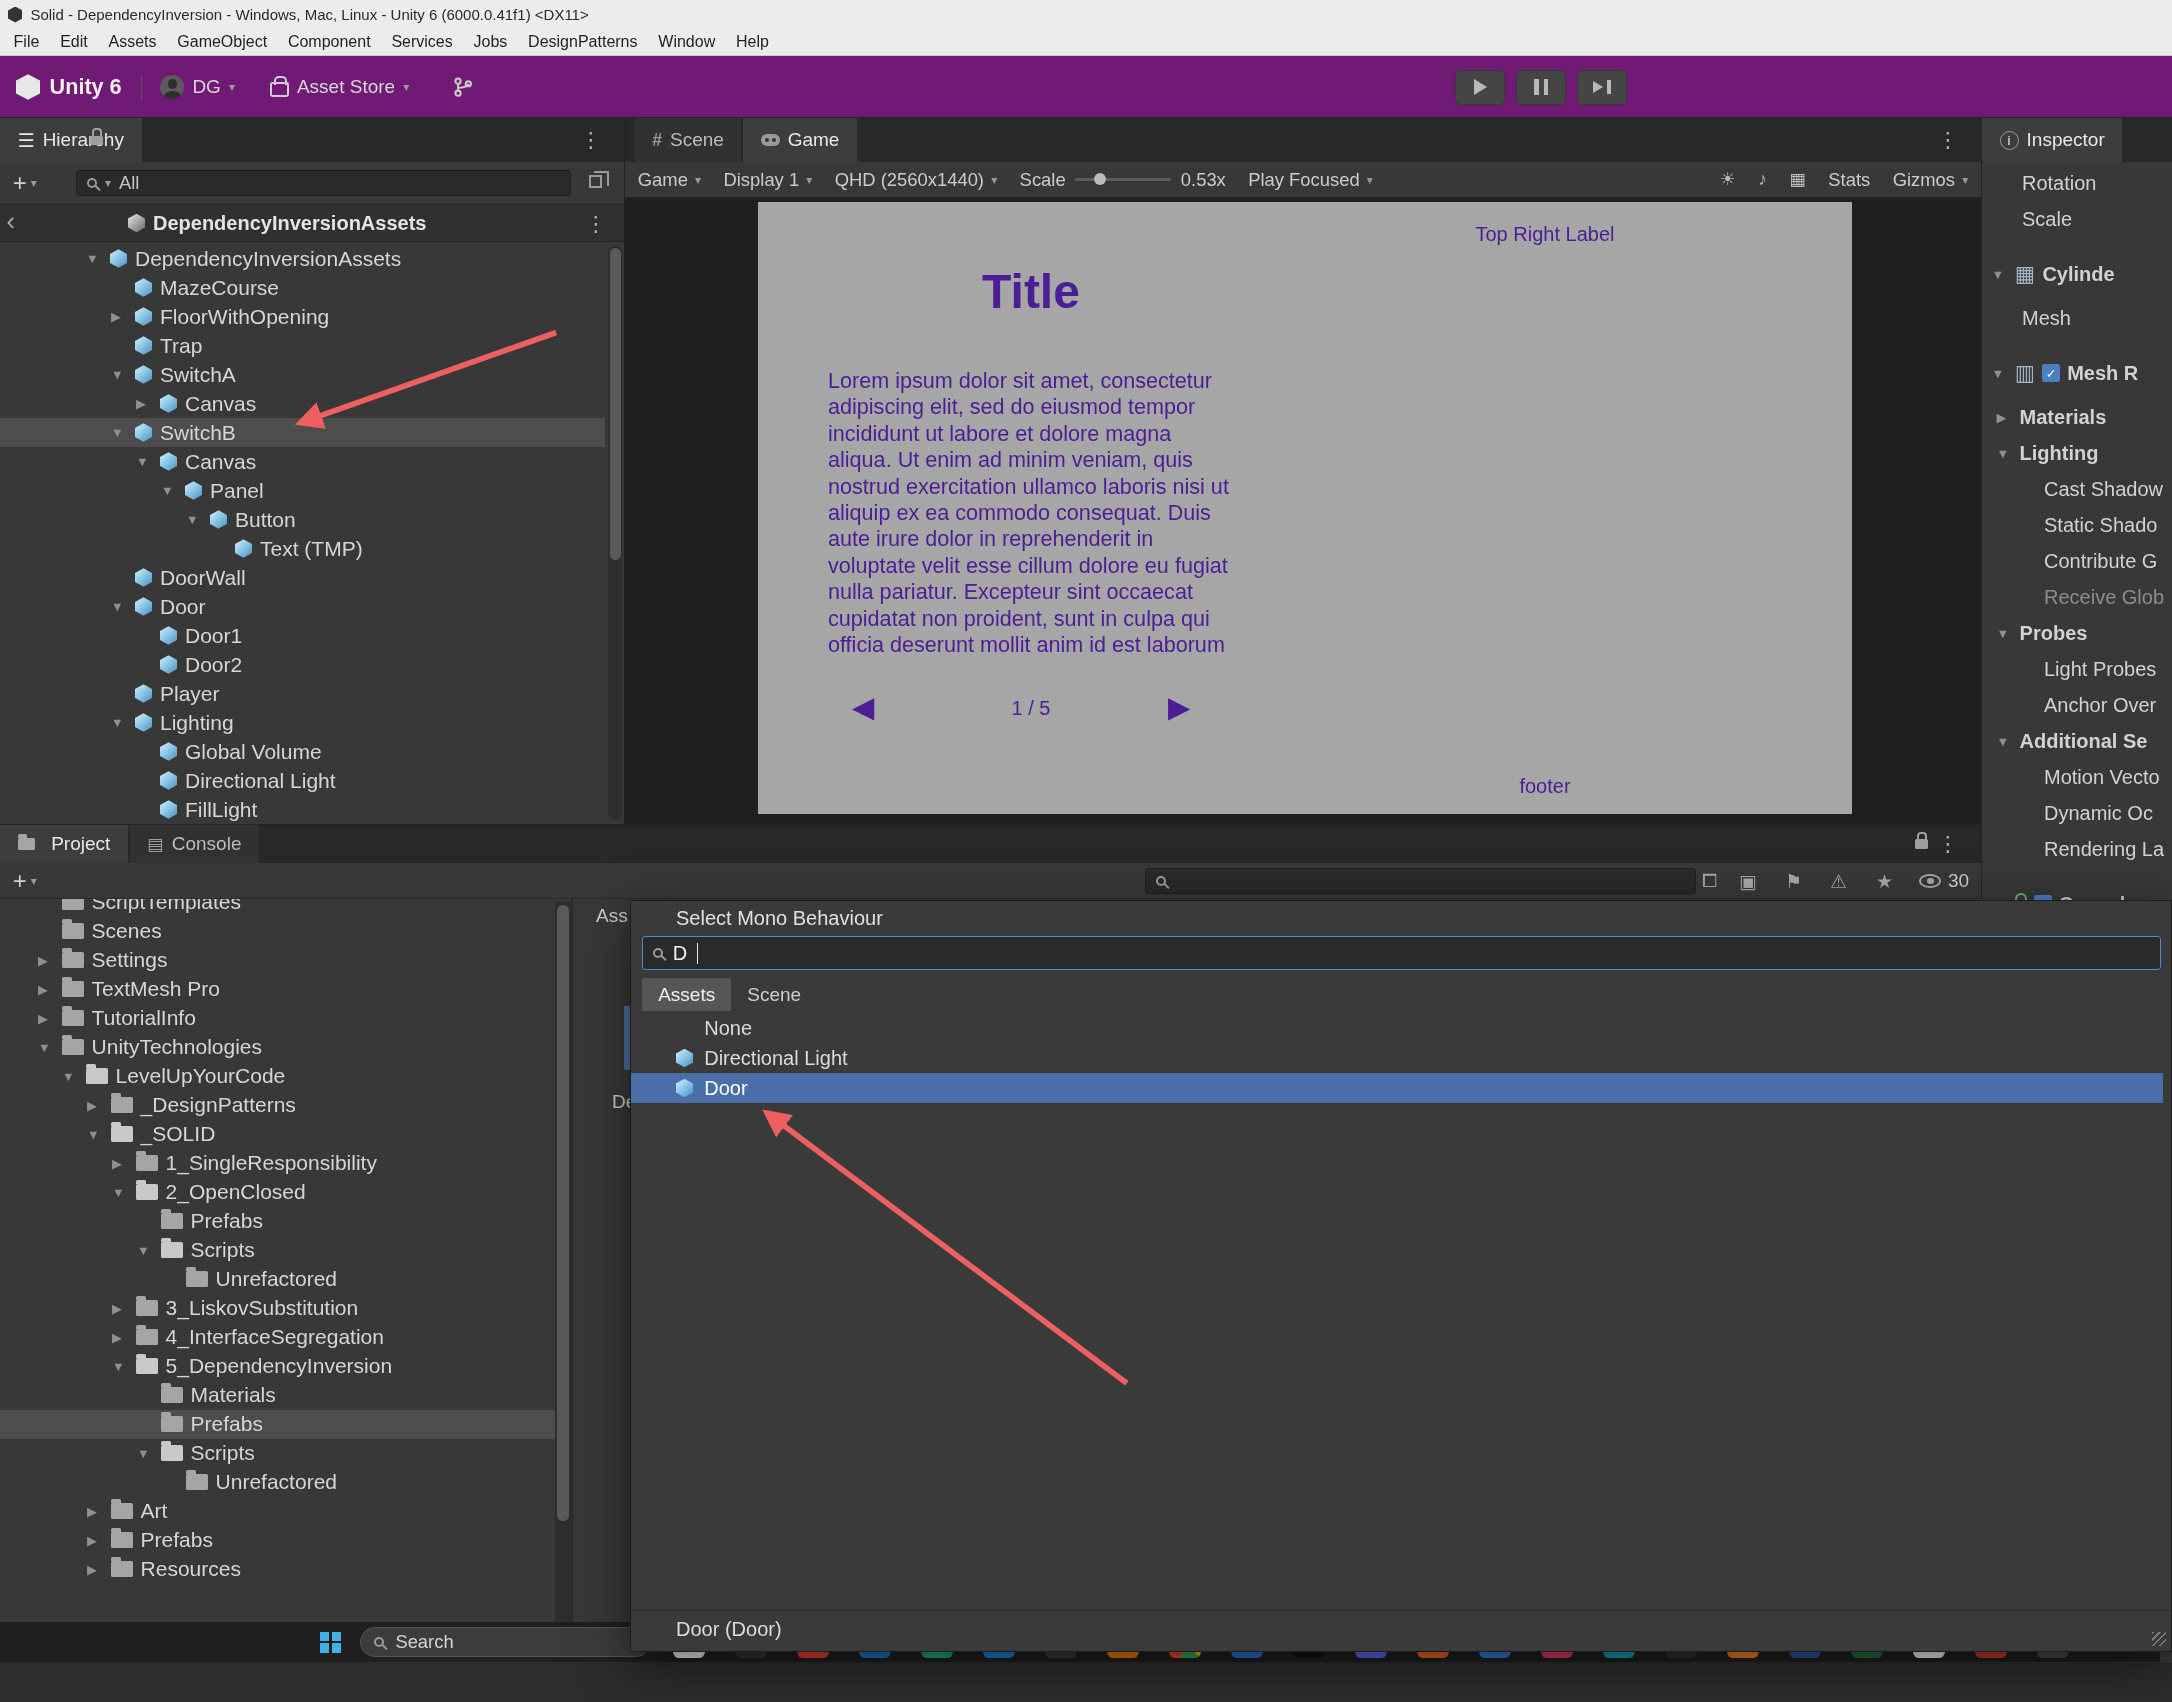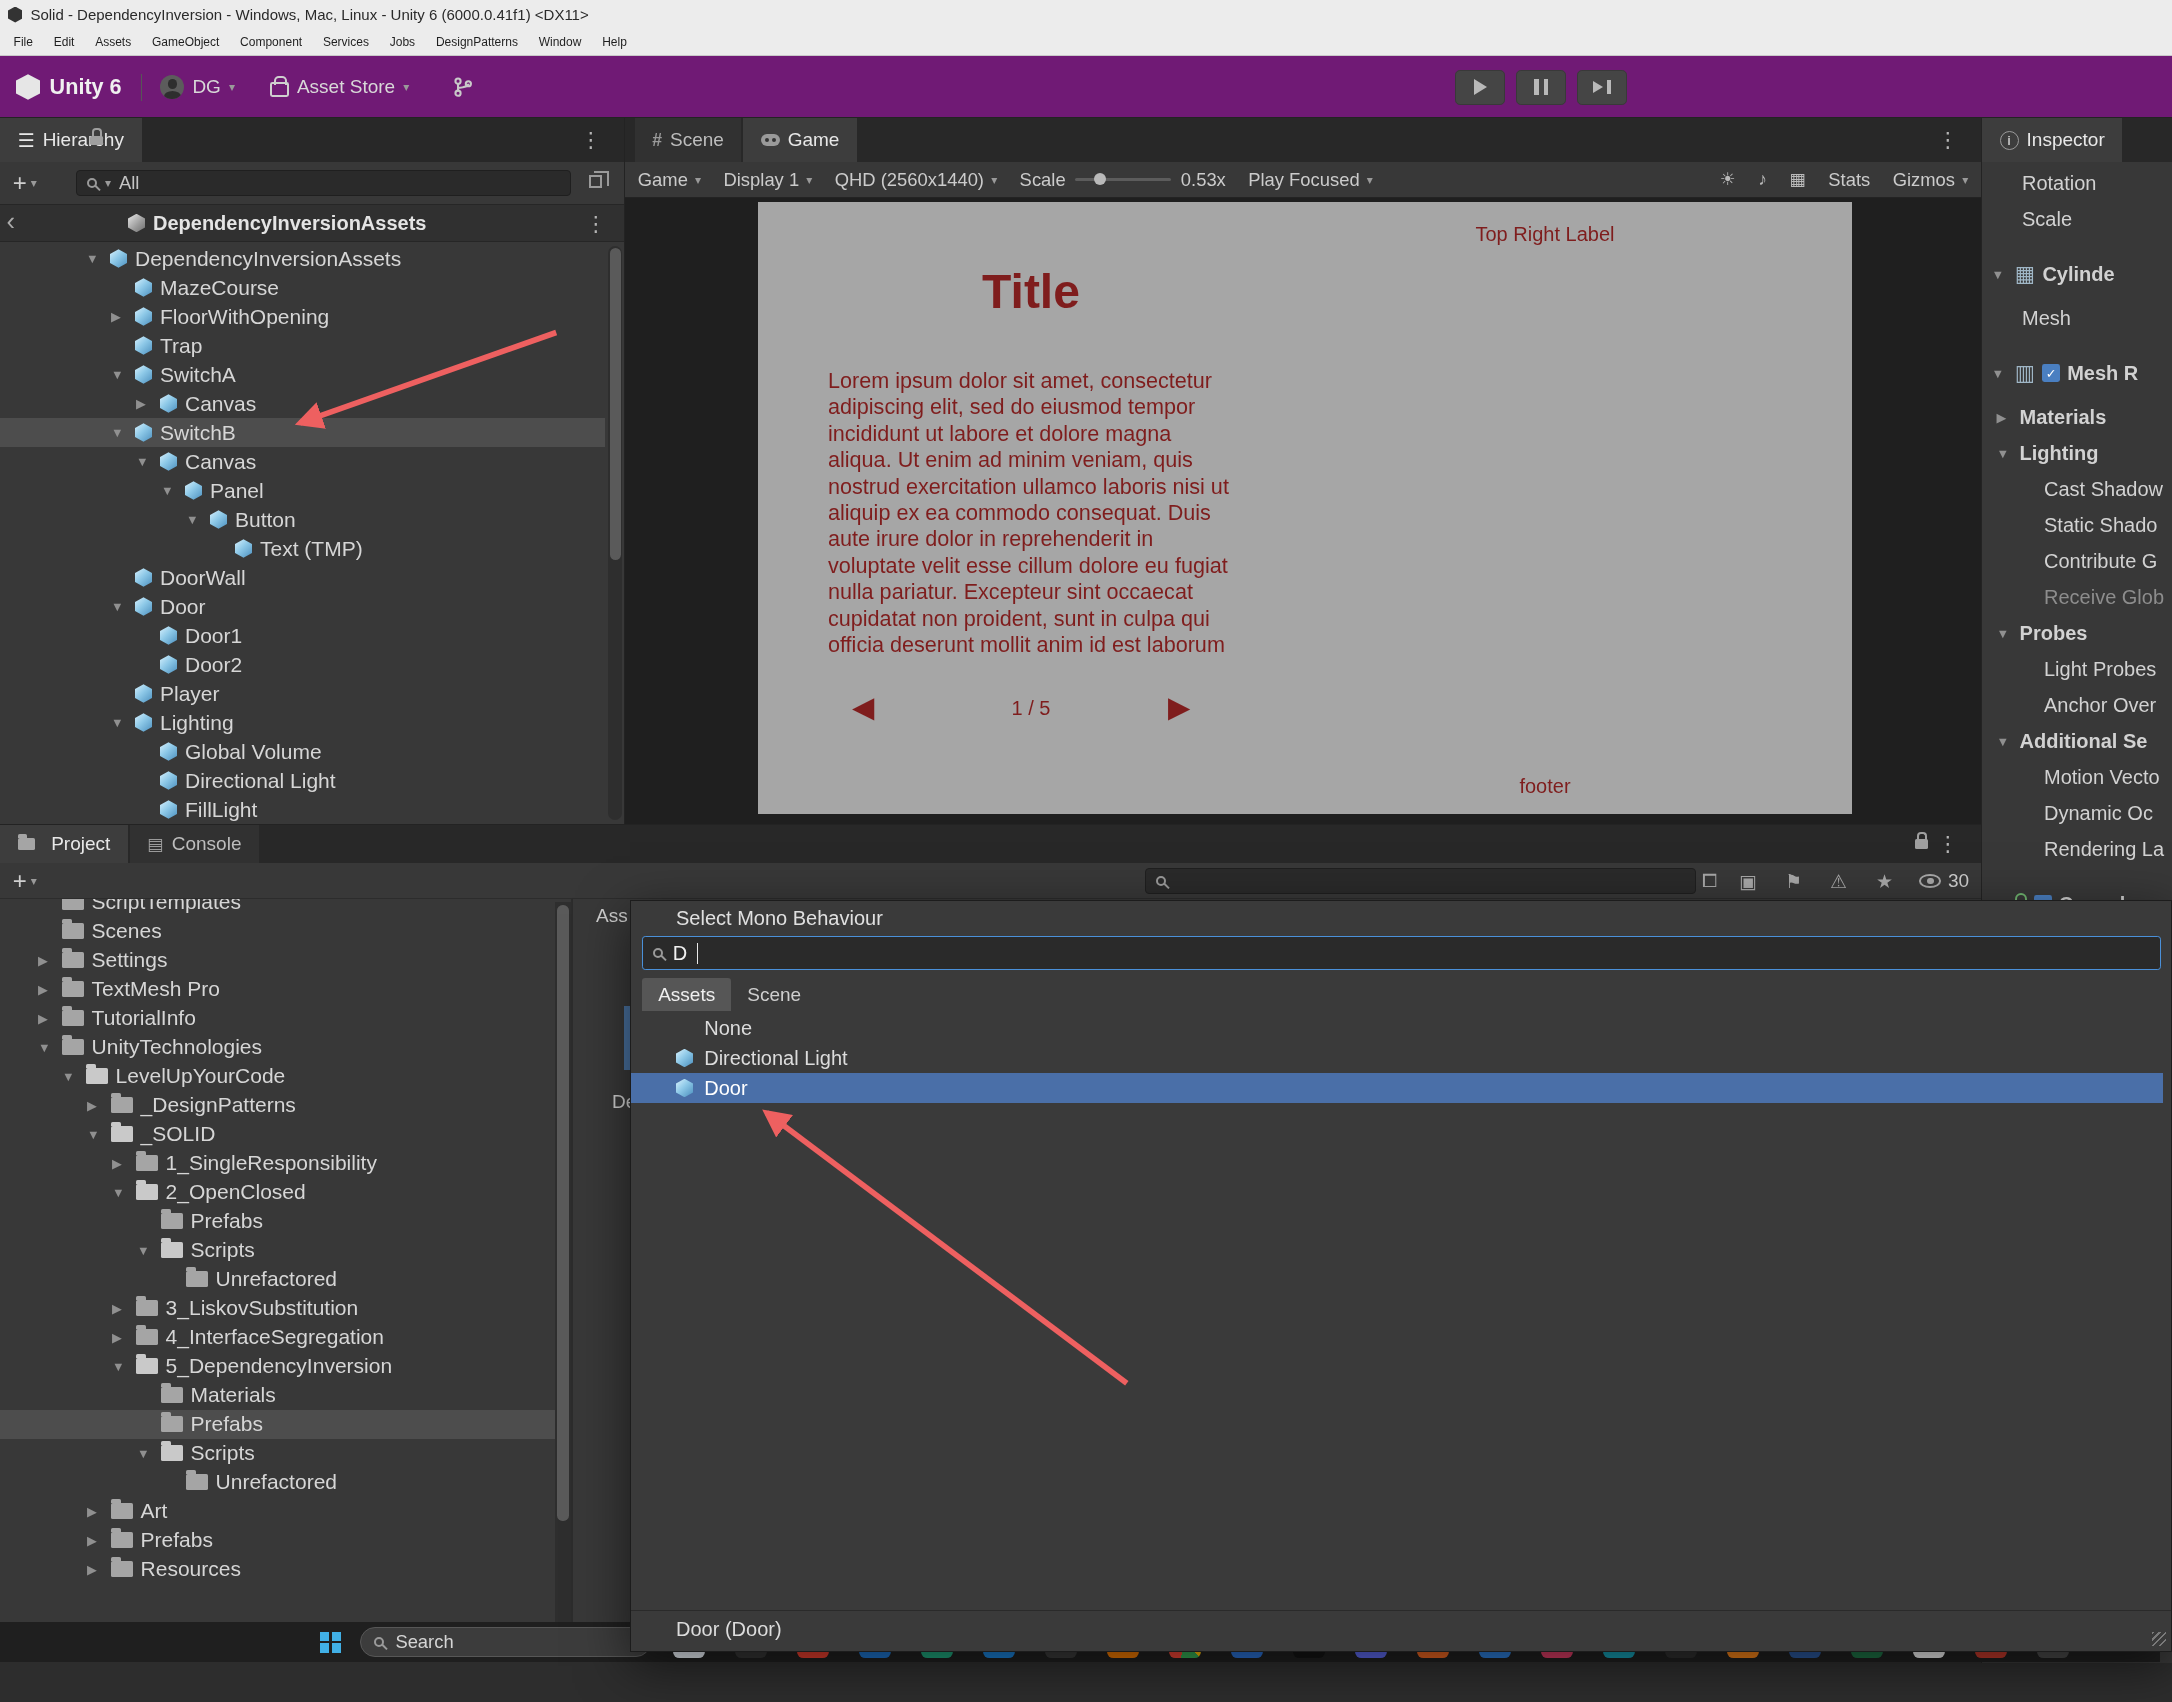--- a/index.html
+++ b/index.html
@@ -6,21 +6,21 @@
   body{margin:0;background:#1a1a1a}
   #screen{position:relative;width:2172px;height:1703px;background:#2d2d2d;overflow:hidden;
     font-family:"Liberation Sans","DejaVu Sans",sans-serif;color:#d2d2d2;cursor:default}
 
   
   #titlebar{position:absolute;left:0;top:0;width:2172px;height:29px;background:#ececec;color:#2a2a2a;
     display:flex;align-items:center;gap:8px;padding-left:8px;font-size:15px}
   .u-hex{display:inline-block;width:14.4px;height:16px;flex:none;
     clip-path:polygon(50% 0,100% 25%,100% 75%,50% 100%,0 75%,0 25%);background:#333}
   #menubar{position:absolute;left:0;top:29px;width:2172px;height:27px;background:#ececec;
-    border-bottom:0.8px solid #c9c9c9;display:flex;align-items:center;padding-left:3.2px;font-size:12px;color:#1f1f1f}
+    border-bottom:0.8px solid #c9c9c9;display:flex;align-items:center;padding-left:3.2px;font-size:16px;color:#1f1f1f}
   .menu-item{padding:0 10.4px}
 
   
   #toolbar{position:absolute;left:0;top:56px;width:2172px;height:62px;background:#701a75;border-bottom:0.8px solid #232323}
   .tb-left{position:absolute;left:16px;top:0;height:62px;display:flex;align-items:center}
   #toolbar .u-hex{background:#e6e6e6;width:24px;height:25.6px;margin-right:9.6px}
   .brand{font-size:21.6px;font-weight:bold;color:#f0f0f0}
   .vsep{width:0.8px;height:27px;background:#565656;margin:0 19px}
   .acct,.astore{display:flex;align-items:center;gap:8px;font-size:19px;color:#d8d8d8}
   .astore{margin-left:35px}
@@ -91,21 +91,21 @@
   .gv-bar{position:absolute;left:0;top:44px;right:0;height:36px;background:#383838;border-bottom:1.6px solid #232323;
     display:flex;align-items:center;font-size:18.4px;color:#cbcbcb;padding:0 12.8px;gap:22.4px;white-space:nowrap}
   .gv-dd{display:flex;align-items:center;gap:7.2px}
   .scale-group{display:flex;align-items:center;gap:9.6px}
   .slider{width:96px;height:3.2px;background:#5c5c5c;border-radius:1.6px;position:relative}
   .slider .knob{position:absolute;left:19px;top:-4.8px;width:12px;height:12px;border-radius:50%;background:#b9b9b9}
   .gv-spacer{flex:1}
   .gv-icon{color:#b9b9b9;font-size:17.6px}
   .gv-content{position:absolute;left:0;top:80px;right:0;bottom:0;background:#1f1f1f}
   .viewport{position:absolute;left:133px;top:4px;width:1094px;height:612px;background:#a6a6a6}
-  .viewport div{position:absolute;color:#7f1d1d}
+  .viewport div{position:absolute;color:#4c1d95}
   .vp-topright{left:667px;top:21px;width:240px;text-align:center;font-size:20px}
   .vp-title{left:70px;top:62px;width:406px;text-align:center;font-size:48px;font-weight:bold}
   .vp-body{left:70px;top:166px;width:406px;font-size:21.6px;line-height:26.4px}
   .vp-prev{left:94px;top:488px;font-size:29px}
   .vp-page{left:70px;top:495px;width:406px;text-align:center;font-size:20px}
   .vp-next{left:410px;top:488px;font-size:29px}
   .vp-footer{left:667px;top:573px;width:240px;text-align:center;font-size:20px}
 
   
   #inspector{left:1981px;top:118px;width:191px;height:1545px;border-left:1.6px solid #232323;overflow:hidden}

